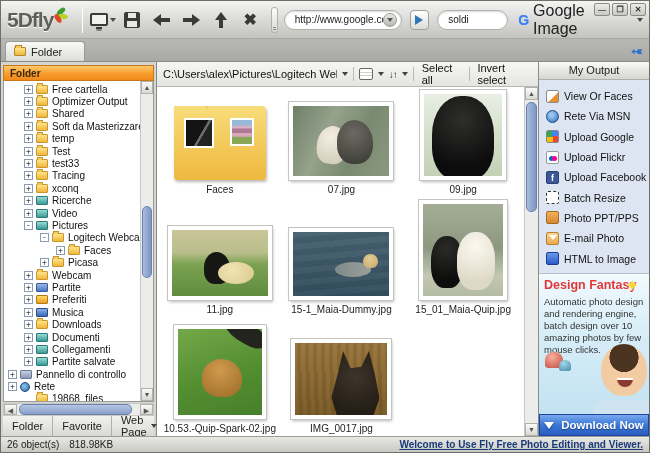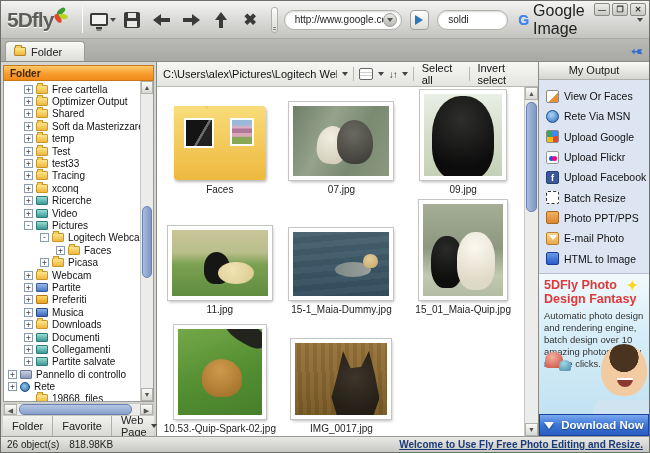--- a/index.html
+++ b/index.html
@@ -566,21 +566,20 @@
             <span class="ticon t-email"></span>
             <span>E-mail Photo</span>
           </div>
           <div class="tool">
             <span class="ticon t-html"></span>
             <span>HTML to Image</span>
           </div>
         </div>
       <div class="ad">
         <div class="ad-title">
-          <div>5DFly Photo</div>
           <div>Design Fantasy</div>
         </div>
         <span class="ad-star">✦</span>
         <div class="ad-body">Automatic photo design and rendering engine, batch design over 10 amazing photos by few mouse clicks.</div>
         <div class="ad-shrooms">
           <span class="shroom sh1"></span>
             <span class="shroom sh2"></span>
         </div>
         <div class="ad-child">
           <div class="child-head"></div>
@@ -593,15 +592,15 @@
         <span>Download Now</span>
       </div>
     </div>
   </div>
 
   <div class="statusbar">
     <div class="status-left">
       <span>26 object(s)</span>
       <span>818.98KB</span>
     </div>
-    <span class="status-link">Welcome to Use Fly Free Photo Editing and Resize.</span>
+    <span class="status-link">Welcome to Use Fly Free Photo Editing and Viewer.</span>
   </div>
 </div>
 
 </body></html>

